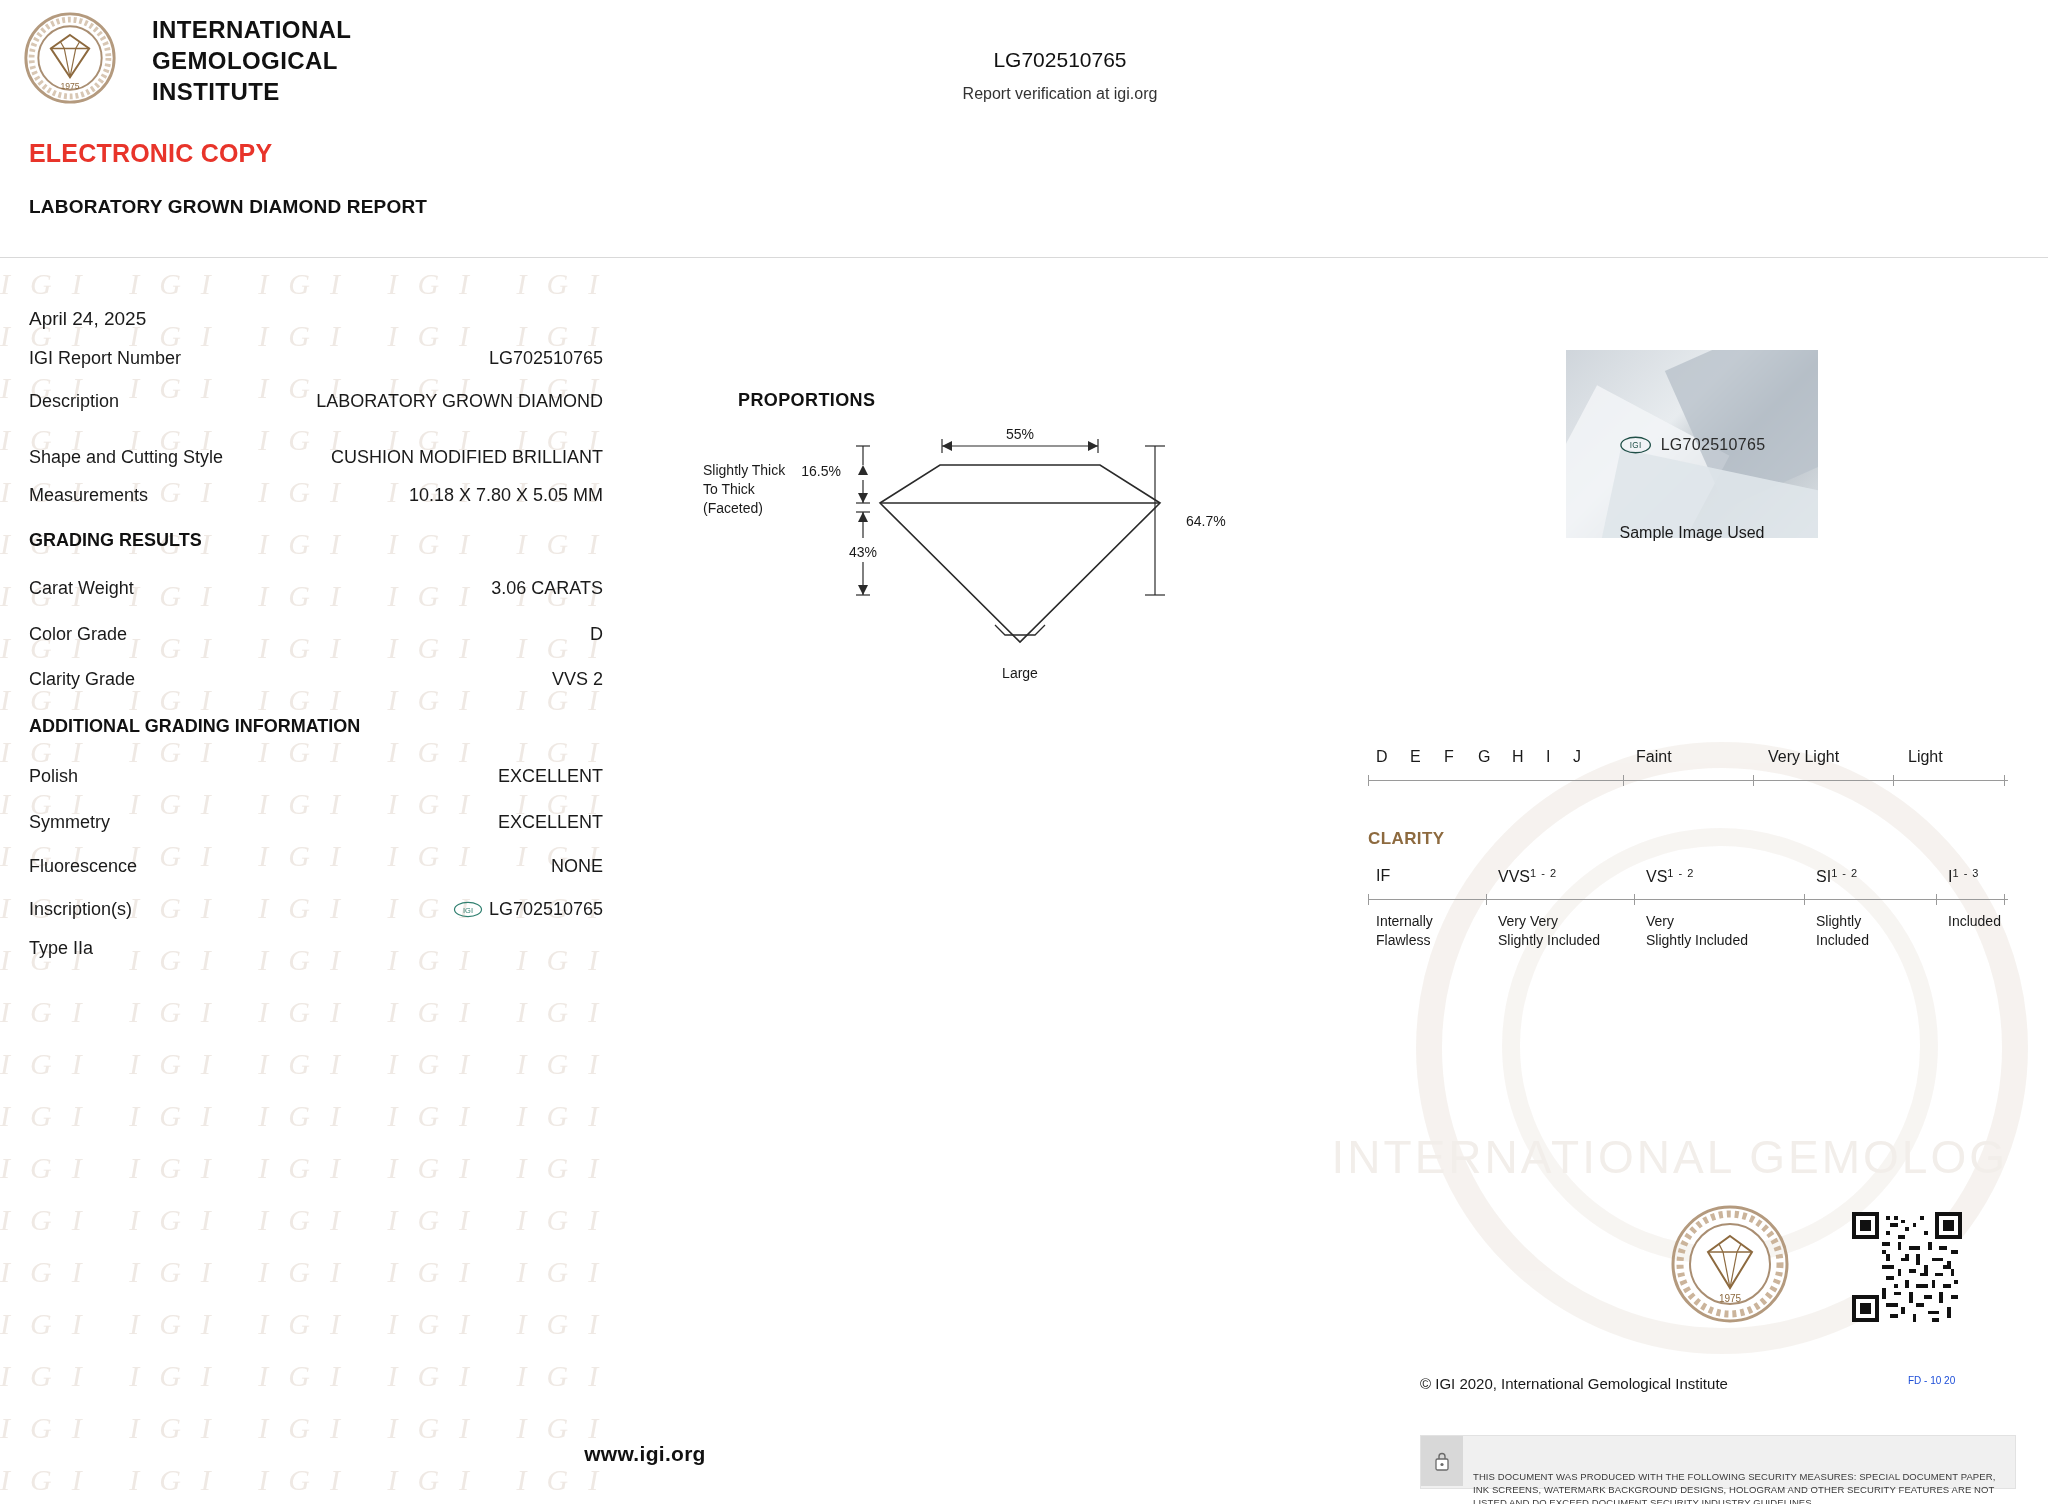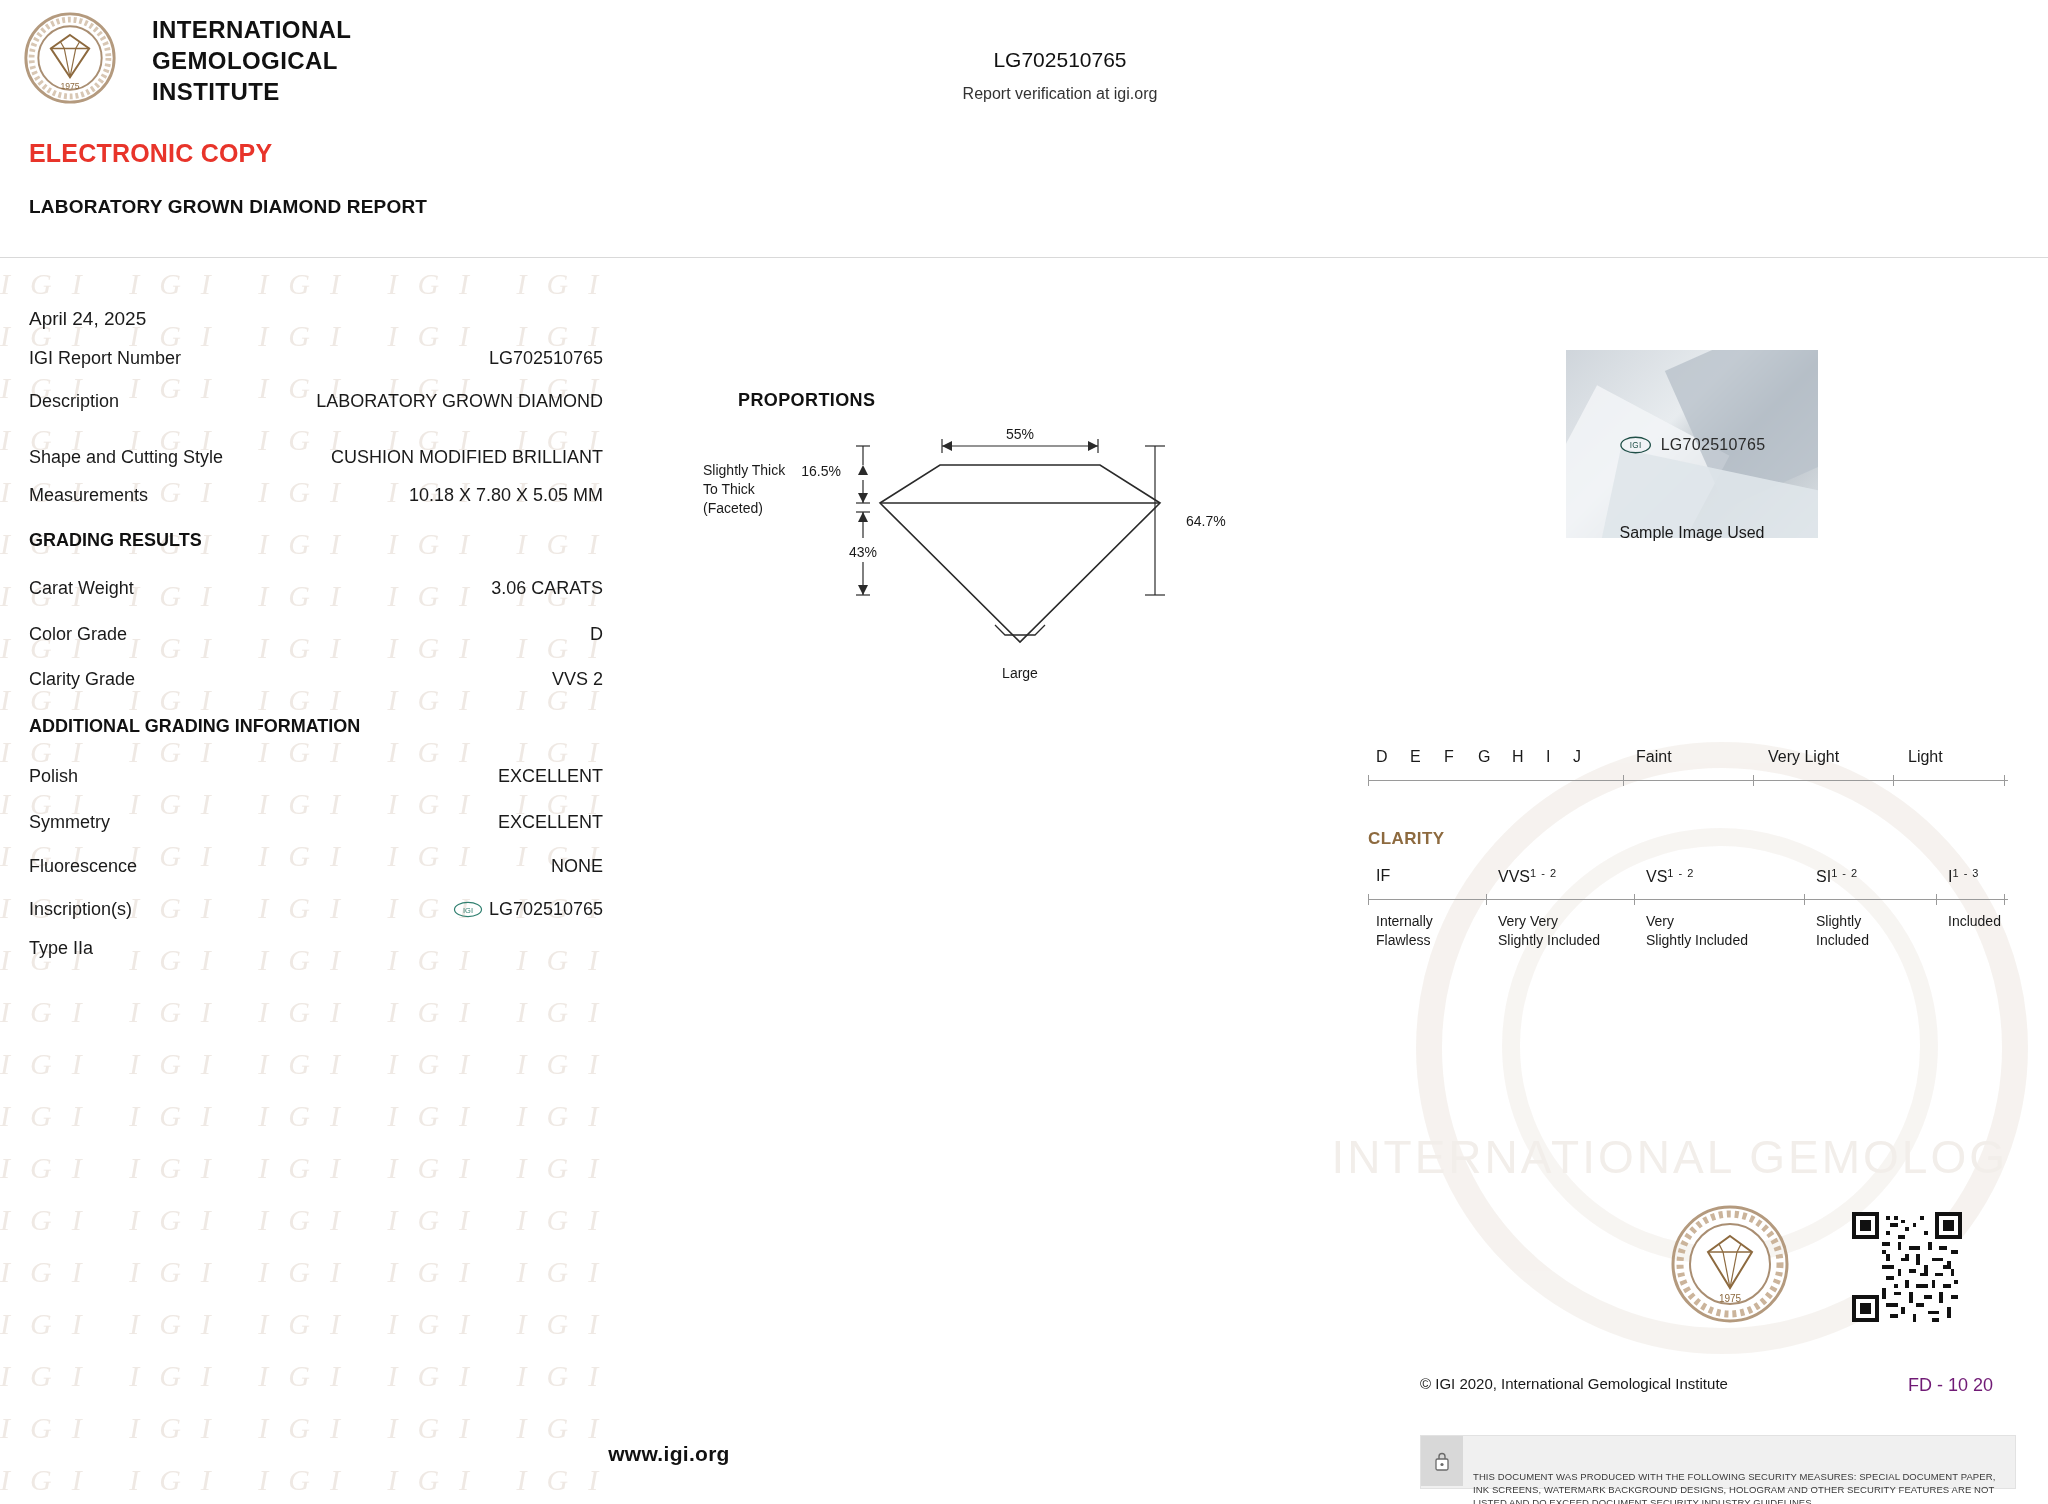--- a/index.html
+++ b/index.html
@@ -317,22 +317,22 @@
     position: absolute;
     left: 1420px;
     top: 1375px;
     font-size: 15px;
     color: #1a1a1a;
   }
   .fd-code {
     position: absolute;
     left: 1908px;
     top: 1375px;
-    font-size: 18px;
-    color: #701a75;
+    font-size: 10px;
+    color: #1d4ed8;
   }
   .security-bar {
     position: absolute;
     left: 1420px;
     top: 1435px;
     width: 594px;
     height: 52px;
     background: #f0f0f0;
     border: 1px solid #e2e2e2;
   }
@@ -357,21 +357,20 @@
   .site {
     position: absolute;
     left: 0;
     top: 1442px;
     width: 1290px;
     text-align: center;
     font-size: 21px;
     font-weight: bold;
     color: #111;
     letter-spacing: .3px;
-    padding-left: 24px;
   }
 </style>
 </head>
 <body>
 
 <div class="page">
 
   <div class="wm-left">
     <div class="wm-row">IGI IGI IGI IGI IGI IGI IGI IGI</div>
     <div class="wm-row">IGI IGI IGI IGI IGI IGI IGI IGI</div>

